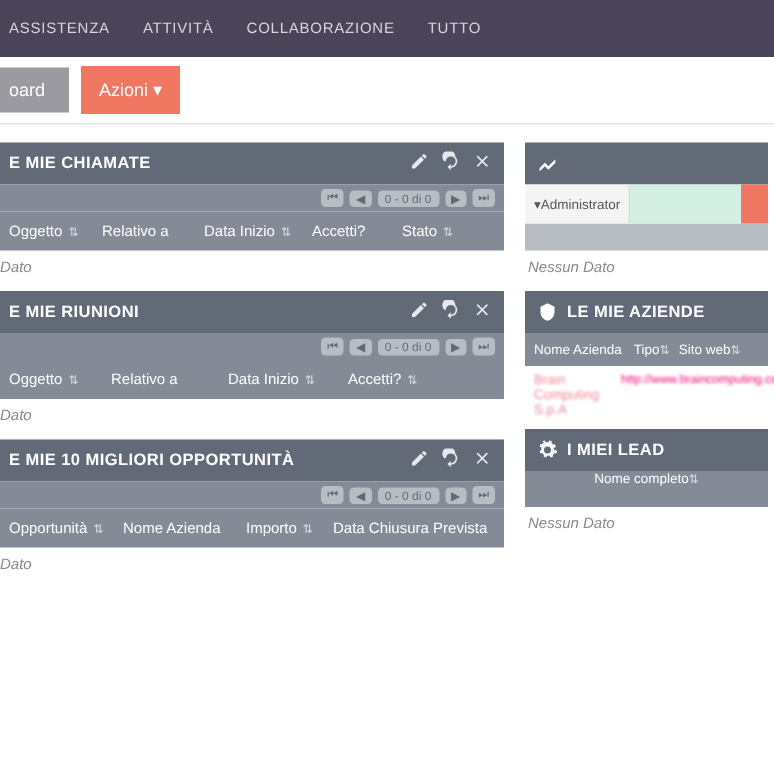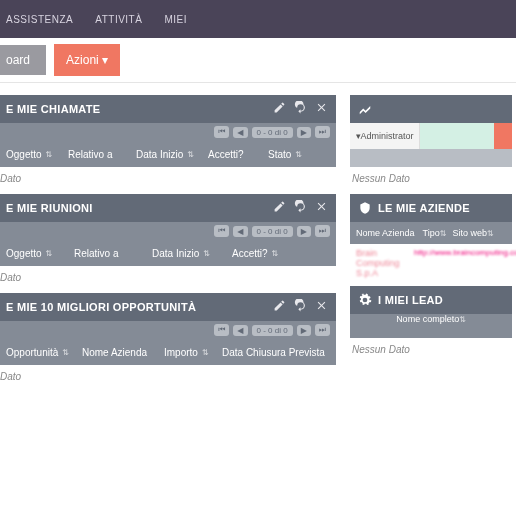--- a/index.html
+++ b/index.html
@@ -36,21 +36,22 @@
 .lead-head { background: #848b96; height: 24px; display: flex; align-items: center; color: #fff; font-size: 9px; padding: 0 6px; gap: 14px; flex-direction: column; }
 svg { width: 13px; height: 13px; fill: #e8e8ec; }
 .hicon { width: 14px; height:14px; fill:#fff; margin-right:6px; flex-shrink:0; }
 </style>
 </head>
 <body>
 
 <div class="topnav">
   <span>ASSISTENZA</span>
   <span>ATTIVITÀ</span>
-  <span>MIEI</span>
+  <span>COLLABORAZIONE</span>
+  <span>TUTTO</span>
 </div>
 
 <div class="subbar">
   <div class="board-btn">oard</div>
   <div class="actions-btn">Azioni ▾</div>
 </div>
 
 <div class="main">
   <div class="colL">
 

